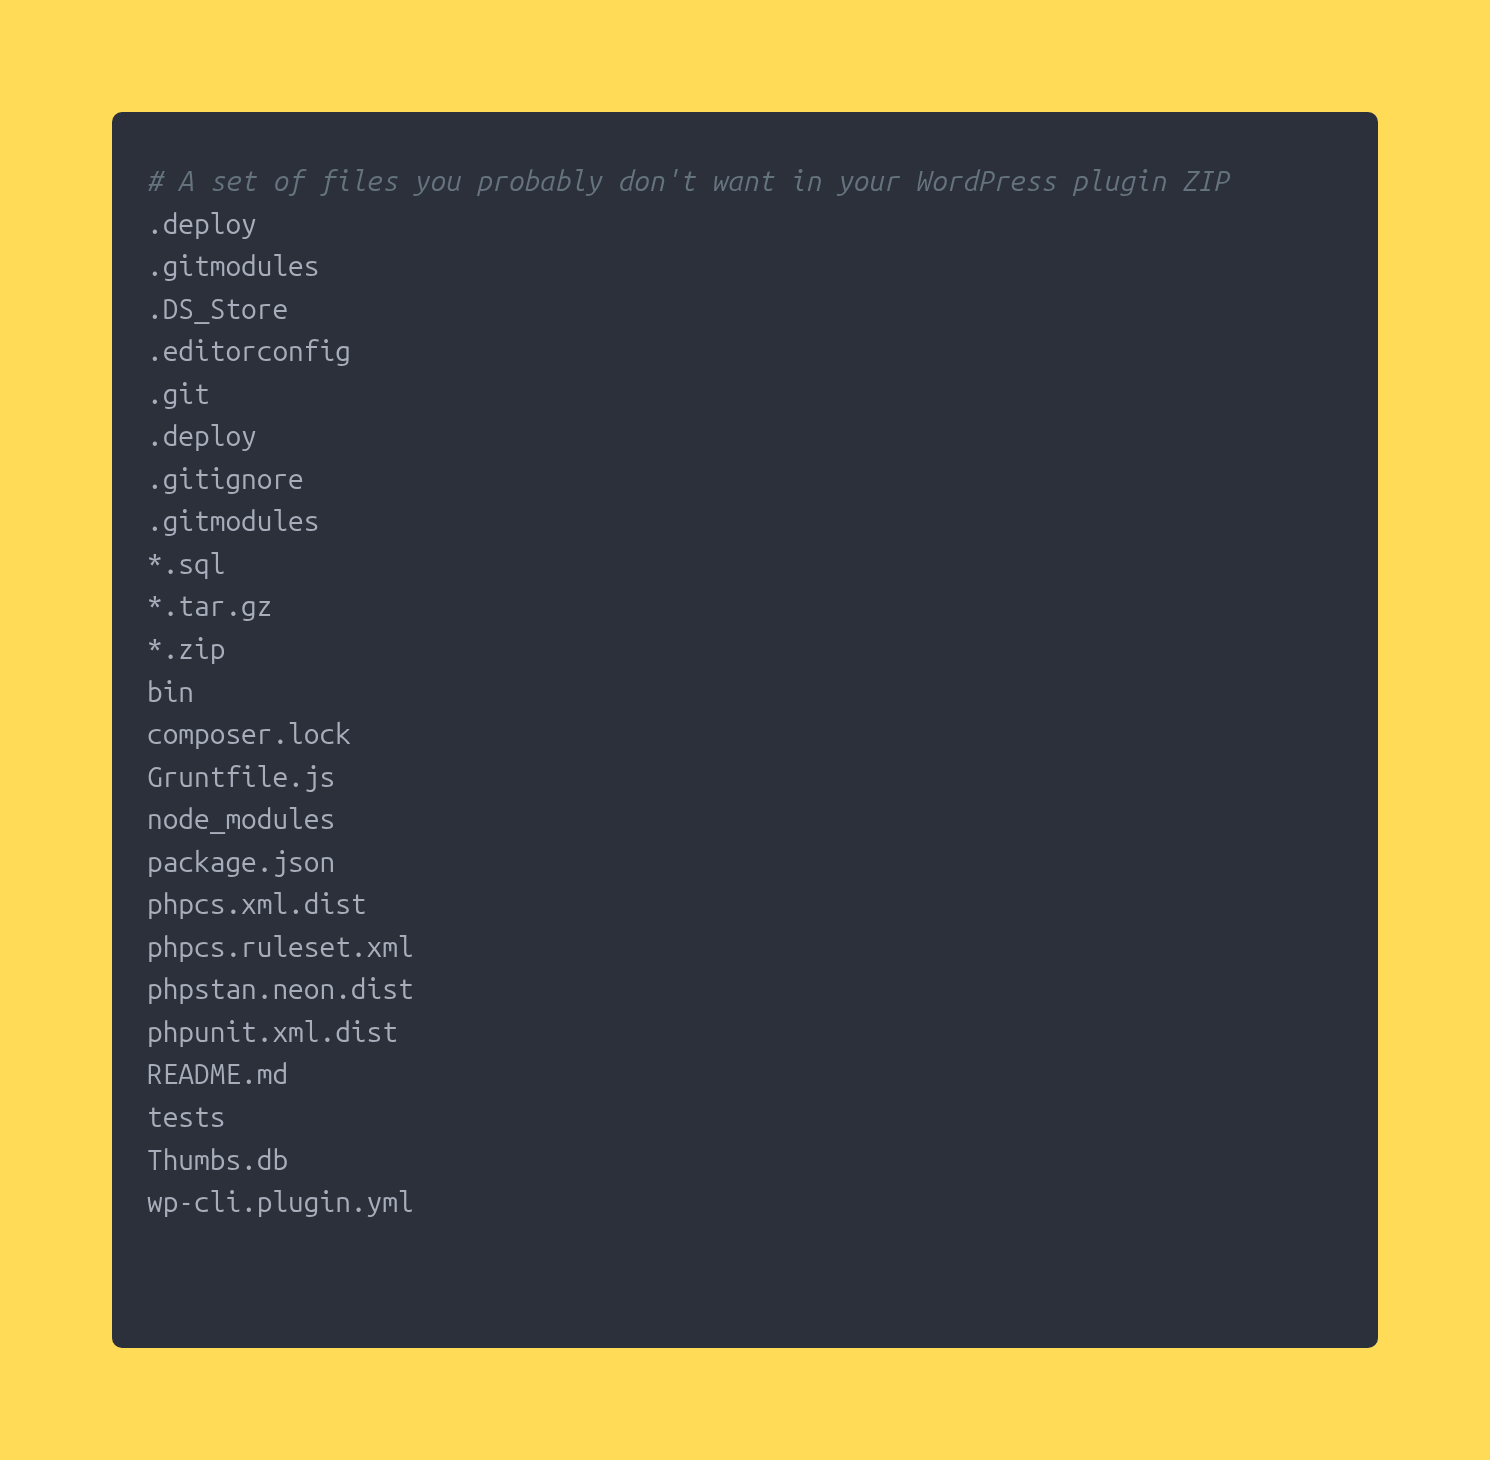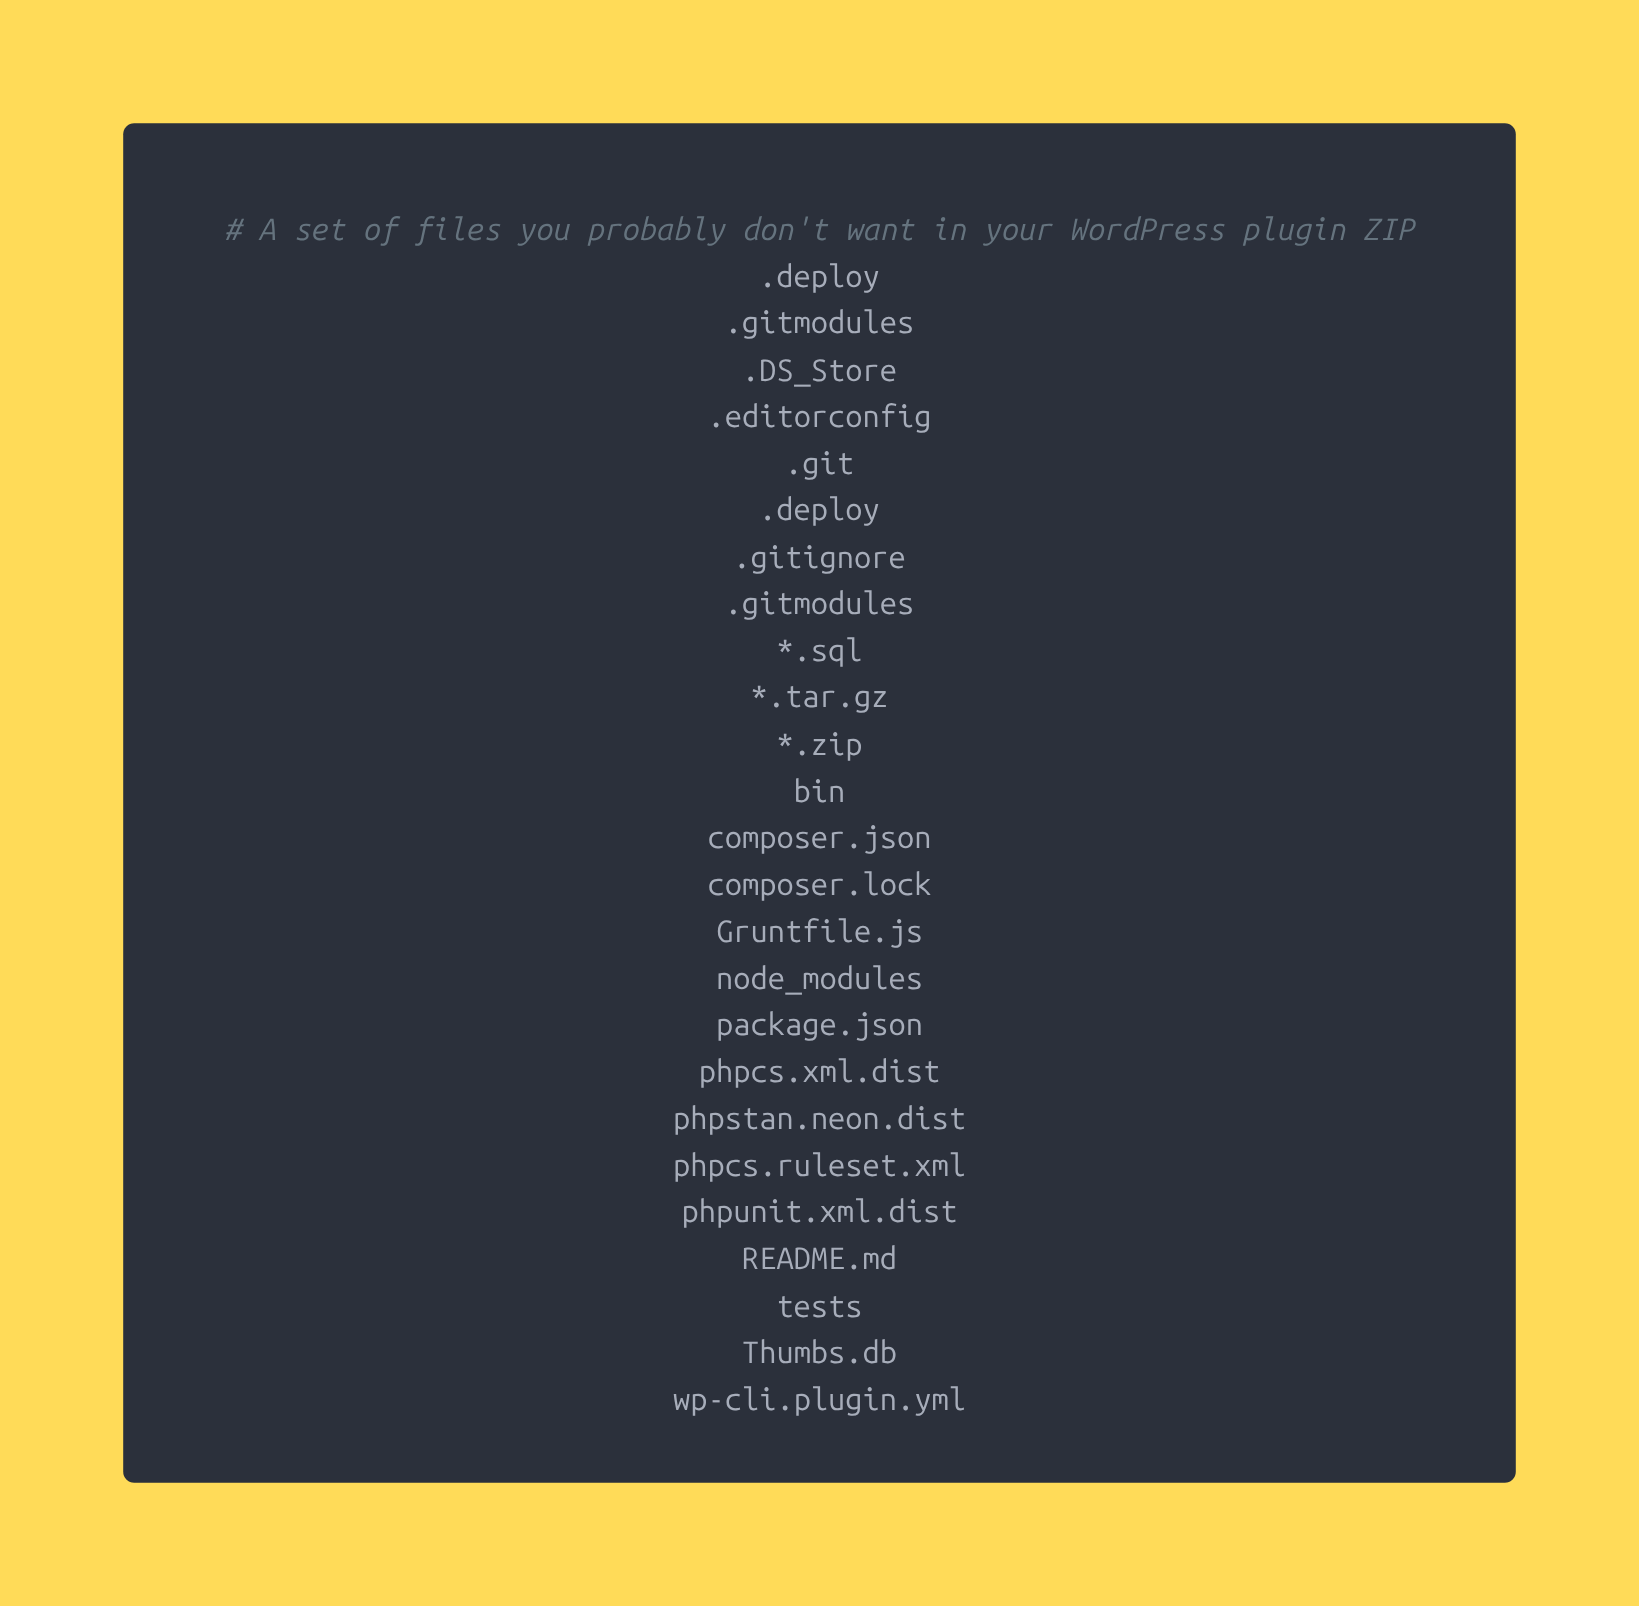--- a/index.html
+++ b/index.html
@@ -10,24 +10,23 @@
     body {
       background-color: #ffdb58;
       width: 1490px;
       height: 1460px;
       padding: 112px;
       font-family: 'Monaco', 'Menlo', 'Ubuntu Mono', 'Consolas', monospace;
     }
     .code-block {
       background-color: #2b303b;
       border-radius: 10px;
-      padding: 76px 35px;
+      padding: 48px 35px;
       width: 100%;
       height: 100%;
-      text-align: center;
     }
     .code-content {
       font-size: 28px;
       line-height: 1.52;
       color: #a7adba;
     }
     .comment {
       color: #65737e;
       font-style: italic;
     }
@@ -46,27 +45,26 @@
     <div class="line">.DS_Store</div>
     <div class="line">.editorconfig</div>
     <div class="line">.git</div>
     <div class="line">.deploy</div>
     <div class="line">.gitignore</div>
     <div class="line">.gitmodules</div>
     <div class="line">*.sql</div>
     <div class="line">*.tar.gz</div>
     <div class="line">*.zip</div>
     <div class="line">bin</div>
-    <div class="line">composer.json</div>
     <div class="line">composer.lock</div>
     <div class="line">Gruntfile.js</div>
     <div class="line">node_modules</div>
     <div class="line">package.json</div>
     <div class="line">phpcs.xml.dist</div>
+    <div class="line">phpcs.ruleset.xml</div>
     <div class="line">phpstan.neon.dist</div>
-    <div class="line">phpcs.ruleset.xml</div>
     <div class="line">phpunit.xml.dist</div>
     <div class="line">README.md</div>
     <div class="line">tests</div>
     <div class="line">Thumbs.db</div>
     <div class="line">wp-cli.plugin.yml</div>
   </div>
 </div>
 
 </body></html>

